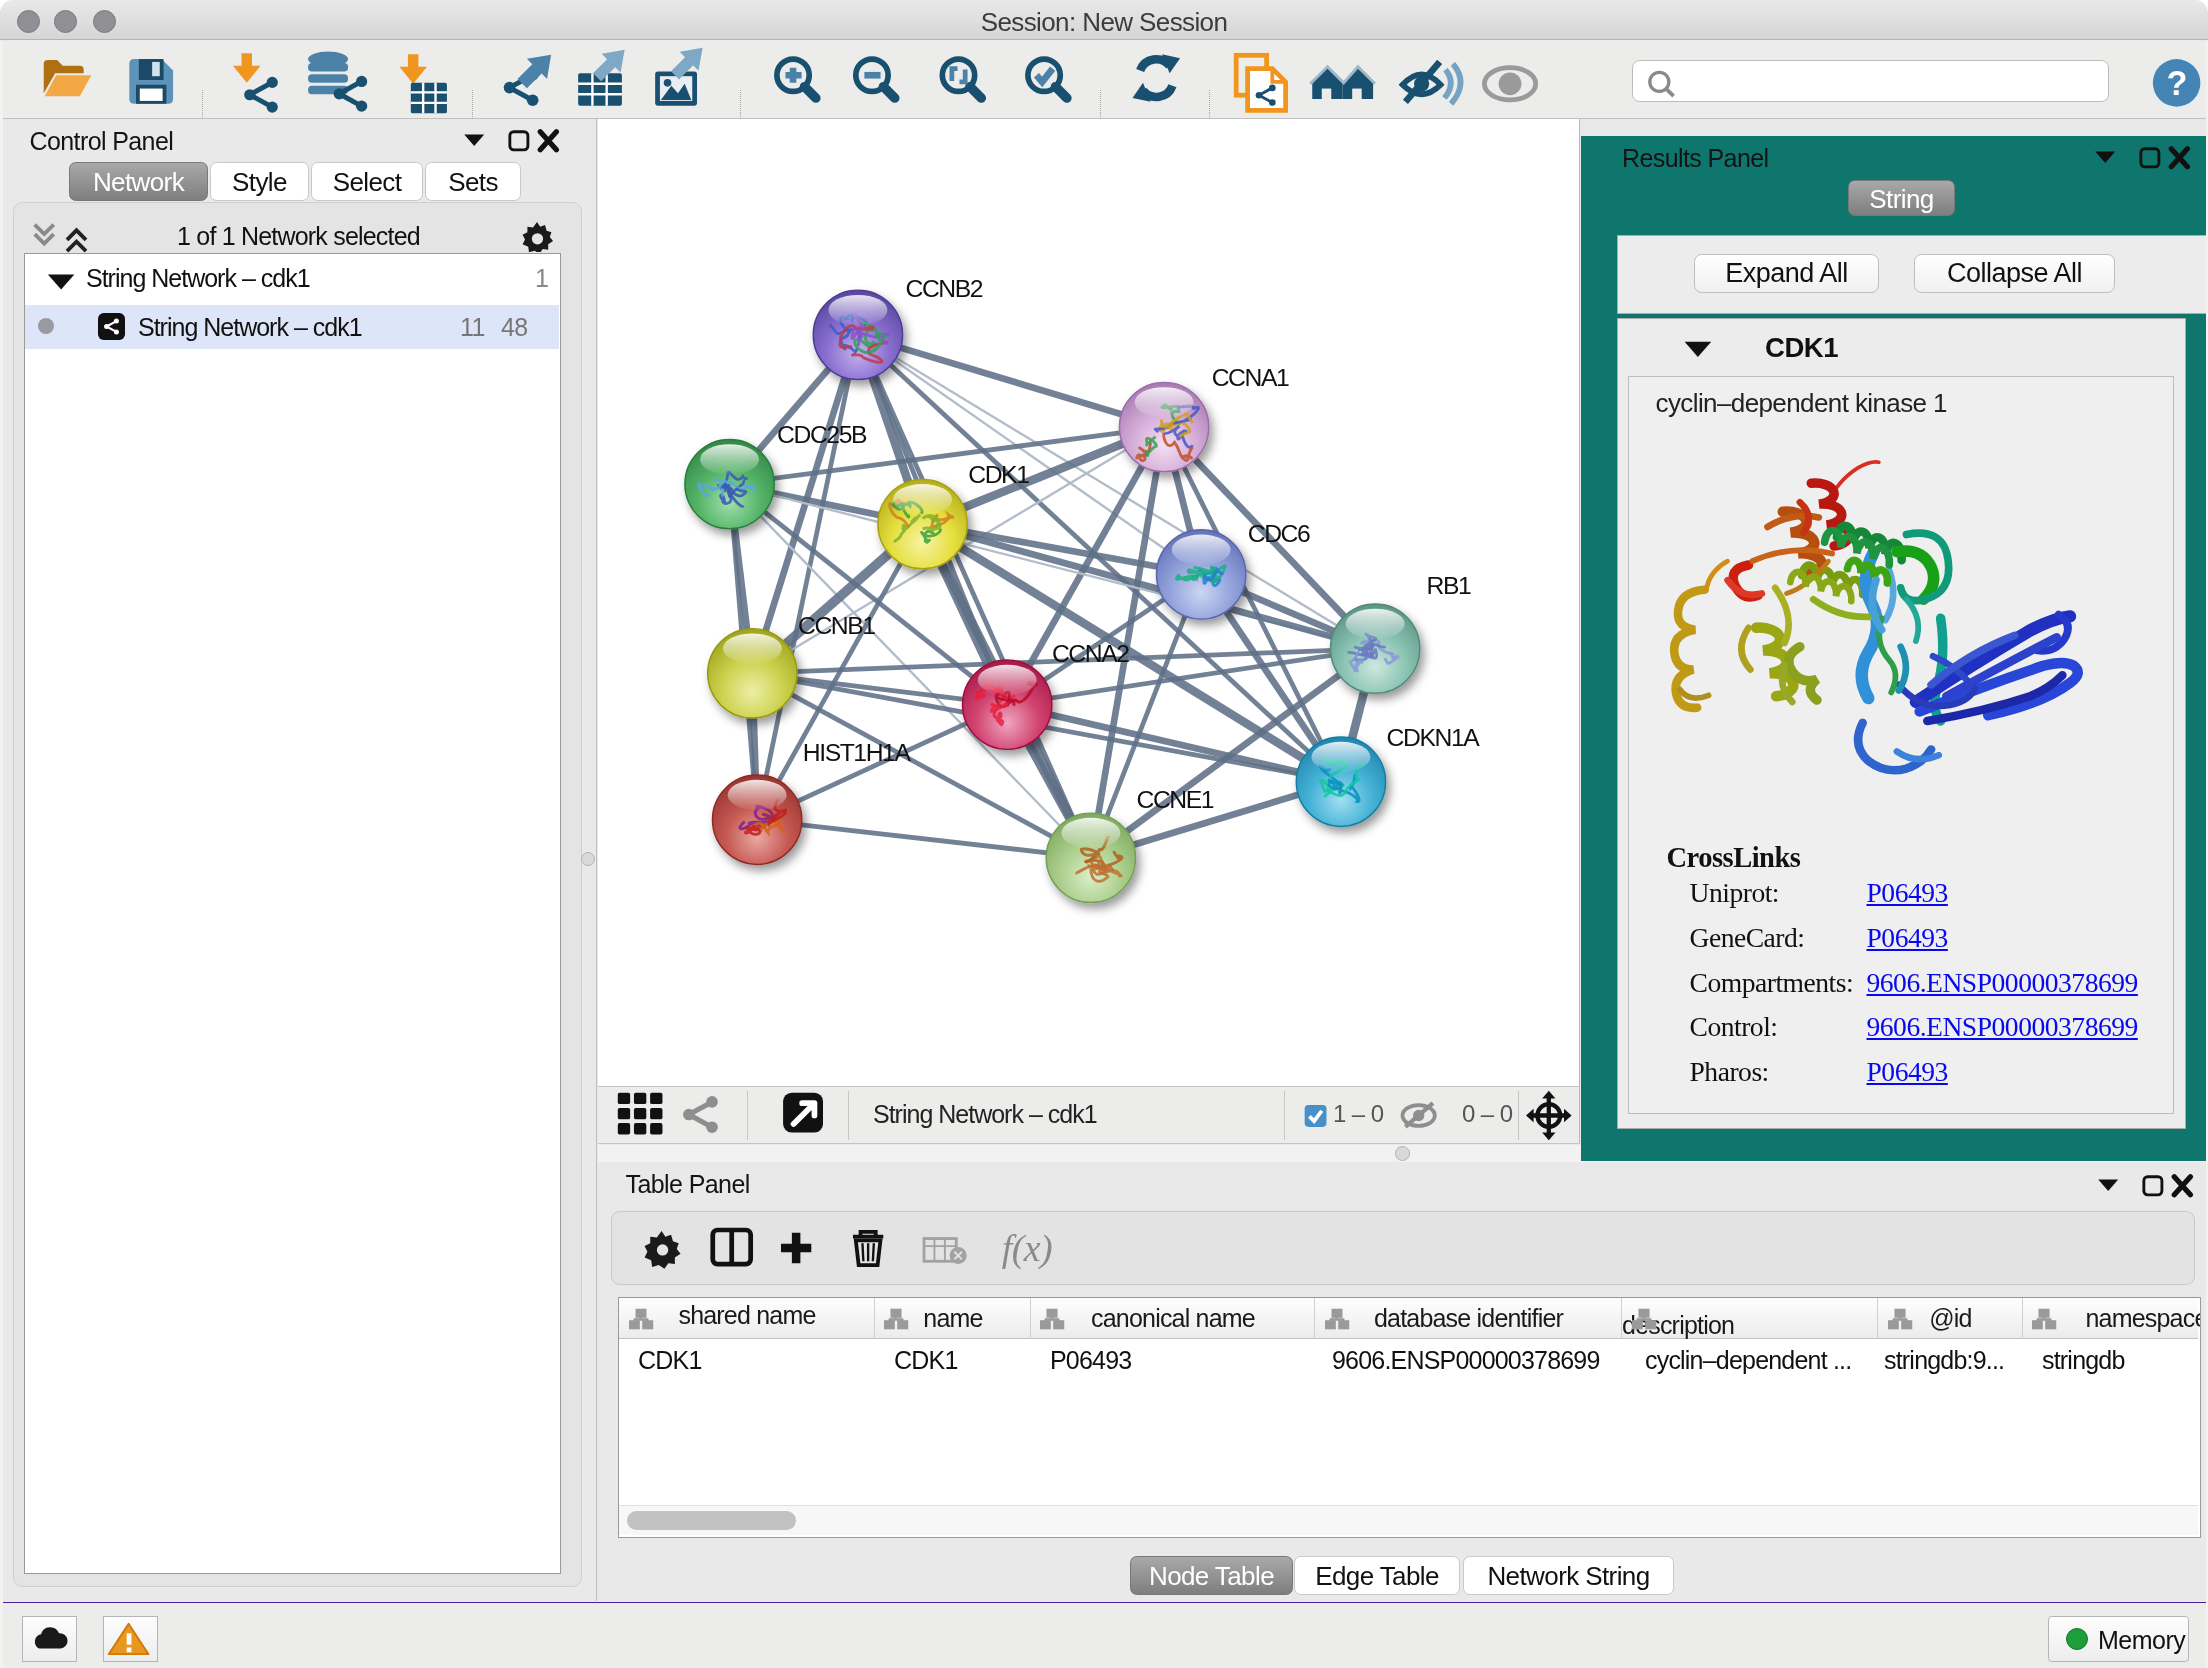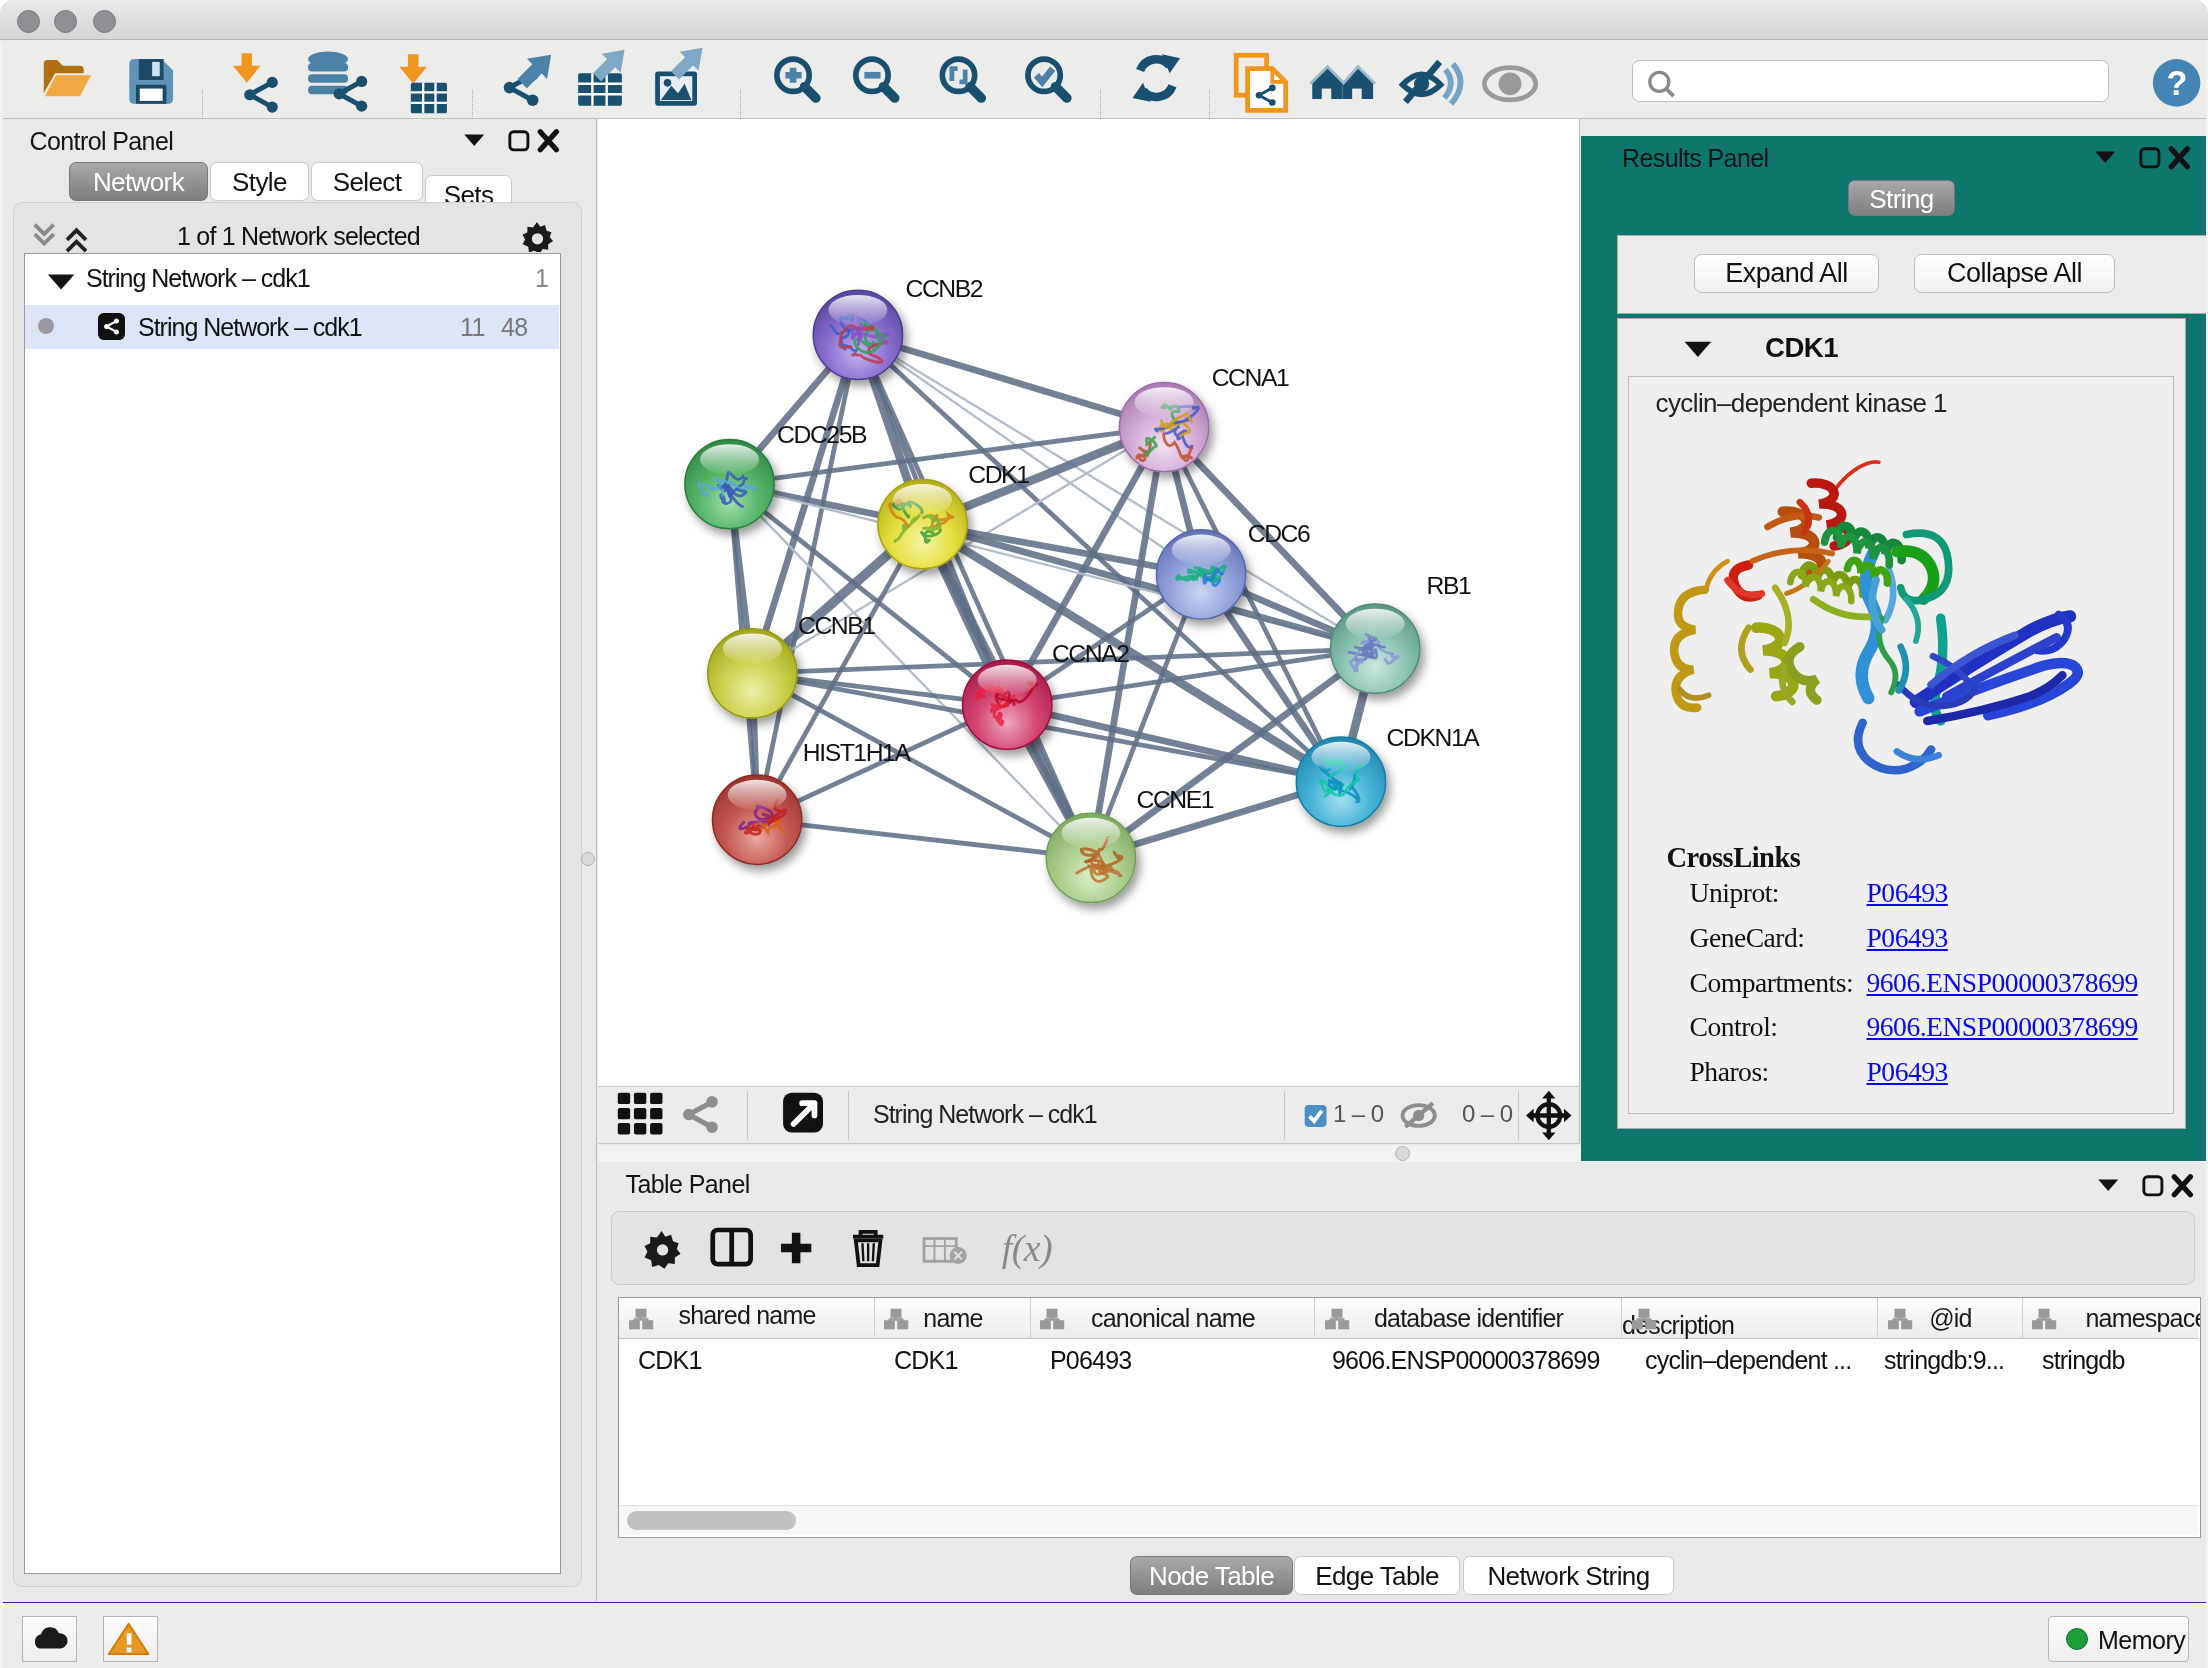--- a/index.html
+++ b/index.html
@@ -21,20 +21,21 @@
 .serif { font-family:"Liberation Serif", serif; }
 .link { color:#0909ee; text-decoration:underline; }
 .btn { background:linear-gradient(#ffffff,#f0f0f0); border:1.9px solid #bdbdbd; border-radius:7.6px; font-size:27px; letter-spacing:-0.5px; color:#111; text-align:center; }
 .th { font-size:25px; letter-spacing:-0.8px; color:#1a1a1a; }
 </style></head><body>
 <div class="win">
     <div class="abs titlebar"></div>
     <div class="abs tl" style="left:17px"></div>
     <div class="abs tl" style="left:54px"></div>
     <div class="abs tl" style="left:93px"></div>
+    <div class="abs title">Session: New Session</div>
     <div class="abs toolbar">
       <div class="abs searchbox"></div>
       <svg width="2208" height="78" viewBox="0 42 2322 82" style="position:absolute;left:0;top:0;font-size:26px">
         <path d="M46 97 L46 66 Q46 62 50 62 L60 62 L66 68 L84 68 Q88 68 88 72 L88 76 L58 76 Z" fill="#b06f10"></path>
         <path d="M47 100 L59 78 L96 78 L84 100 Z" fill="#f2a844"></path>
         <path d="M136 66 Q136 61 141 61 L170 61 L182 73 L182 103 Q182 108 177 108 L141 108 Q136 108 136 103 Z" fill="#5d93b8"></path>
         <rect x="146" y="61" width="26" height="22" fill="#1c4a66"></rect>
         <rect x="160" y="64" width="8" height="15" fill="#cfe2ee"></rect>
         <rect x="143" y="88" width="32" height="20" fill="#1c4a66"></rect>
         <rect x="147" y="92" width="24" height="13" fill="#ffffff"></rect>
@@ -126,21 +127,21 @@
     <div class="abs" style="left:0;top:119px;width:597px;height:1482px;background:#e9e9e9;border-right:1px solid #bdbdbd;">
       <div class="abs panelhead" style="left:29.5px;top:7.6px;">Control Panel</div>
       <svg class="abs" style="left:464px;top:7.6px" width="105" height="28.5" viewBox="0 0 110 30">
         <path d="M0 8 L21 8 L10.5 20 Z" fill="#111"></path>
         <rect x="48" y="5" width="19" height="19" rx="4" fill="none" stroke="#111" stroke-width="3"></rect>
         <path d="M80 5 L97 24 M97 5 L80 24" stroke="#111" stroke-width="5.5" stroke-linecap="round"></path>
       </svg>
       <div class="abs tab tabsel" style="left:69px;top:43px;width:139px;height:39px;line-height:39px;">Network</div>
       <div class="abs tab tabun" style="left:210px;top:43px;width:99px;height:39px;line-height:39px;">Style</div>
       <div class="abs tab tabun" style="left:311px;top:43px;width:112px;height:39px;line-height:39px;">Select</div>
-      <div class="abs tab tabun" style="left:425px;top:56px;width:87px;height:39px;line-height:39px;">Sets</div>
+      <div class="abs tab tabun" style="left:425px;top:43px;width:96px;height:39px;line-height:39px;">Sets</div>
       <div class="abs" style="left:13.3px;top:83px;width:569px;height:1385px;background:#e4e4e4;border:1px solid #cfcfcf;border-radius:9.5px;"></div>
       <svg class="abs" style="left:28.5px;top:98px" width="76" height="38" viewBox="0 0 80 40">
         <path d="M6 8 L16 18 L26 8 M6 18 L16 28 L26 18" stroke="#8a8a8a" stroke-width="4" fill="none"></path>
         <path d="M40 24 L50 14 L60 24 M40 36 L50 26 L60 36" stroke="#222" stroke-width="4" fill="none"></path>
       </svg>
       <div class="abs" style="left:0;top:103px;width:597px;text-align:center;font-size:25px;letter-spacing:-0.8px;color:#111;">1 of 1 Network selected</div>
       <svg class="abs" style="left:521px;top:101px" width="32" height="32" viewBox="0 0 34 34">
         <path d="M17 2 L20.4 7.1 L25.5 5.4 L27.2 11.3 L32.3 13 L30.6 18.1 L34 22.4 L28.9 25.8 L28.9 31.7 L23 30.9 L19.6 36 L14.5 32.6 L8.5 34.3 L7.7 28.4 L1.7 25.8 L4.3 20.7 L1.7 15.6 L6.8 13 L6.8 7.1 L12.8 7.9 Z" fill="#1a1a1a"></path>
         <circle cx="17.5" cy="20" r="6" fill="#e4e4e4"></circle>
       </svg>

